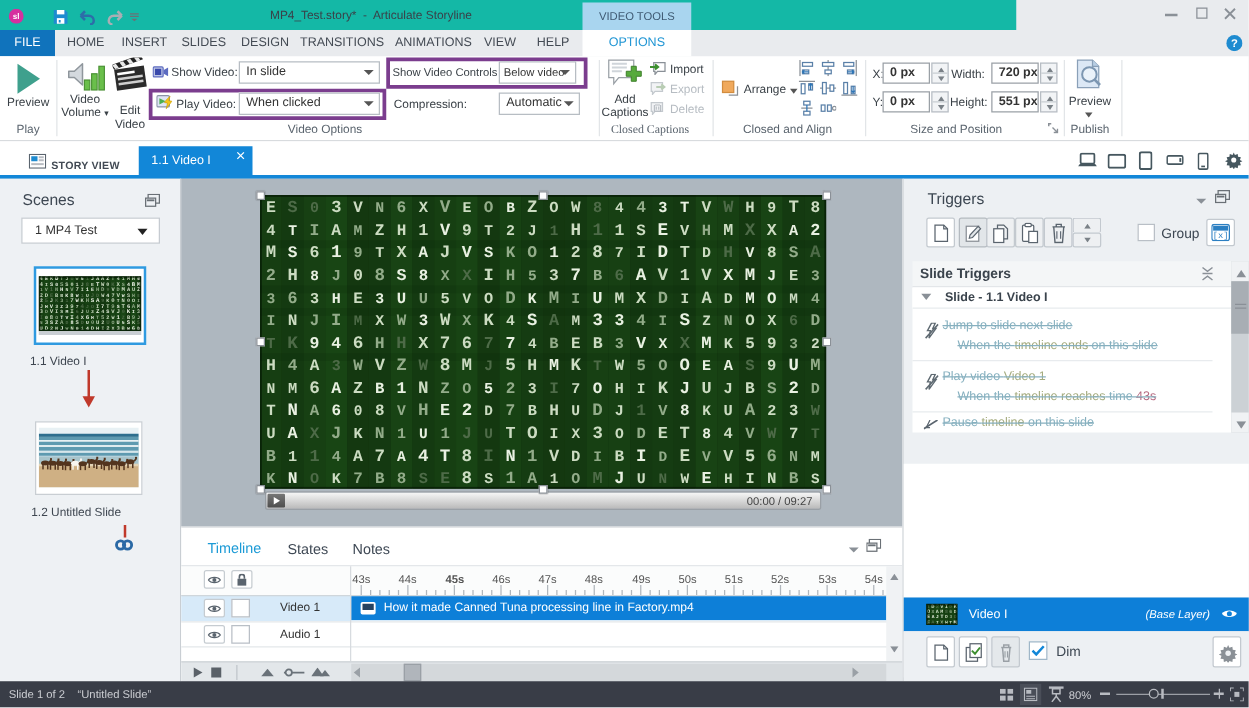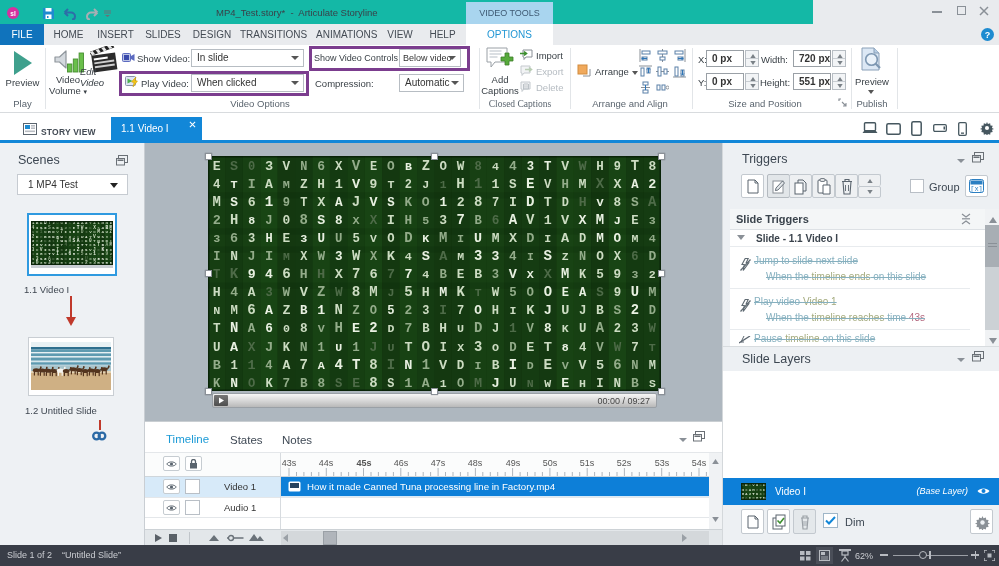--- a/index.html
+++ b/index.html
@@ -83,21 +83,21 @@
   <svg class="abs" style="left:90px;top:1px" width="29" height="28" viewBox="0 0 29 28">
     <g transform="rotate(-8 14 14)">
     <rect x="2" y="8" width="24" height="17" fill="#2b2b2b"></rect>
     <path d="M2 8 l24 -5 l-1.6 -4 l-24 5 z" fill="#222"></path>
     <path d="M3 7.6 l3 -0.6 l-2 -3.4 l-3 0.6 z M9 6.4 l3 -0.6 l-2 -3.4 l-3 0.6 z M15 5.2 l3 -0.6 l-2 -3.4 l-3 0.6 z M21 4 l3 -0.6 l-2 -3.4 l-3 0.6 z" fill="#e8e8e8"></path>
     <rect x="4" y="11" width="14" height="2" fill="#fff"></rect>
           <rect x="4" y="15" width="20" height="2" fill="#cfcfcf"></rect>
           <rect x="4" y="19" width="20" height="2" fill="#cfcfcf"></rect>
     </g>
   </svg>
-  <div class="abs lbl" style="left:80px;top:21px;width:48px;line-height:11px;font-style:italic;">Edit<br>Video</div>
+  <div class="abs lbl" style="left:80px;top:38px;width:48px;text-align:center;line-height:11px;">Edit<br>Video</div>
 
   <svg class="abs" style="left:122px;top:7px" width="13" height="11" viewBox="0 0 13 11">
         <rect x="0.5" y="1.5" width="8" height="8" rx="1" fill="#bcc4e4" stroke="#5c6bc0"></rect>
         <rect x="2" y="3" width="5" height="5" fill="#3949ab"></rect>
         <path d="M9 4 l3.5 -2 v7 l-3.5 -2 z" fill="#5c6bc0"></path>
       </svg>
   <div class="abs lbl" style="left:137px;top:8px;">Show Video:</div>
   <div class="dd" style="left:191px;top:4px;width:113px;height:18px;">In slide<span class="car"></span></div>
   <div class="abs" style="left:309px;top:1px;width:161px;height:25px;border:3px solid #7b3d8e;"></div>
   <div class="abs lbl" style="left:314px;top:8px;font-size:9px;">Show Video Controls</div>
@@ -224,21 +224,21 @@
         </svg>
         <div style="position:absolute;left:0;top:7px;width:12px;height:1px;background:#c8cdd2;"></div>
         <svg style="position:absolute;left:4px;top:10px" width="6" height="4" viewBox="0 0 8 6">
           <path d="M4 6 L8 0 L0 0 z" fill="#7a8187"></path>
         </svg>
       </div>
       <svg class="abs" style="left:838px;top:53px" width="9" height="9" viewBox="0 0 9 9">
         <path d="M1 3 v-2 h2" fill="none" stroke="#8a9097" stroke-width="1.2"></path>
         <path d="M4 4 l4 4 M8 5 v3 h-3" fill="none" stroke="#8a9097" stroke-width="1.1"></path>
       </svg>
-  <div class="grplbl" style="left:575px;width:110px;">Arrange and Align</div>
+  <div class="grplbl" style="left:575px;width:110px;">Closed and Align</div>
   <div class="vsep" style="left:692px;"></div>
 
   <div class="abs lbl" style="left:698px;top:9px;">X:</div>
   <div class="dd" style="left:706px;top:5px;width:38px;height:17px;border-color:#9aa0a6;font-weight:bold;">0 px</div>
   <div class="abs lbl" style="left:698px;top:32px;">Y:</div>
   <div class="dd" style="left:706px;top:28px;width:38px;height:17px;border-color:#9aa0a6;font-weight:bold;">0 px</div>
   <div class="abs lbl" style="left:761px;top:9px;">Width:</div>
   <div class="dd" style="left:793px;top:5px;width:38px;height:17px;border-color:#9aa0a6;font-weight:bold;">720 px</div>
   <div class="abs lbl" style="left:760px;top:32px;">Height:</div>
   <div class="dd" style="left:793px;top:28px;width:38px;height:17px;border-color:#9aa0a6;font-weight:bold;">551 px</div>
@@ -1305,29 +1305,20 @@
             <path d="M4 0 L8 6 L0 6 z" fill="#8a9097"></path>
           </svg></div>
     <div style="position:absolute;left:0;top:16px;width:15px;height:42px;background:#a8aeb4;"></div>
     <div style="position:absolute;left:3px;top:34px;width:9px;height:1px;background:#8a9097;"></div>
     <div style="position:absolute;left:3px;top:37px;width:9px;height:1px;background:#8a9097;"></div>
     <div style="position:absolute;left:0;top:121px;width:15px;height:16px;background:#f0f2f4;text-align:center;"><svg width="8" height="6" viewBox="0 0 8 6" style="margin-top:5px">
             <path d="M4 6 L8 0 L0 0 z" fill="#8a9097"></path>
           </svg></div>
   </div>
 
-  <div class="abs" style="left:0;top:203px;width:277px;height:25px;background:#edf0f3;border-top:1px solid #d8dcdf;">
-    <div style="position:absolute;left:19px;top:5px;font-size:12.5px;color:#3d4752;">Slide Layers</div>
-    <div style="position:absolute;left:234px;top:11px;width:0;height:0;border-left:4px solid transparent;border-right:4px solid transparent;border-top:4px solid #8a9097;"></div>
-    <svg style="position:absolute;left:249px;top:4px" width="12" height="11" viewBox="0 0 12 11">
-          <rect x="2.5" y="0.5" width="9" height="7" fill="#edf0f3" stroke="#6a7076"></rect>
-          <rect x="0.5" y="3.5" width="8" height="6.5" fill="#edf0f3" stroke="#6a7076"></rect>
-          <rect x="1.5" y="4.5" width="6" height="1.5" fill="#6a7076"></rect>
-        </svg>
-  </div>
   <div class="abs" style="left:0;top:228px;width:277px;height:107px;background:#fff;"></div>
 
   <div class="abs" style="left:0;top:335px;width:277px;height:27px;background:#0d7fd8;">
     <svg style="position:absolute;left:18px;top:5px" width="25" height="17" viewBox="0 0 25 17">
           <g font-family="Liberation Mono, monospace" font-weight="bold" text-anchor="middle">
             <rect width="25" height="17" fill="#123410"></rect>
             <rect x="0.00" y="0" width="3.57" height="17" fill="rgb(23,65,19)"></rect>
             <rect x="3.57" y="0" width="3.57" height="17" fill="rgb(24,67,20)"></rect>
             <rect x="7.14" y="0" width="3.57" height="17" fill="rgb(25,72,21)"></rect>
             <rect x="10.71" y="0" width="3.57" height="17" fill="rgb(23,65,19)"></rect>
@@ -1422,21 +1413,21 @@
   <svg class="abs" style="left:819px;top:5px" width="11" height="11" viewBox="0 0 11 11">
         <rect x="0.5" y="0.5" width="10" height="10" fill="none" stroke="#b8bbc1"></rect>
         <rect x="2" y="2" width="4" height="3" fill="#b8bbc1"></rect>
         <path d="M2 7 h7 M2 9 h7" stroke="#b8bbc1" stroke-width="0.8"></path>
       </svg>
   <svg class="abs" style="left:839px;top:4px" width="12" height="13" viewBox="0 0 12 13">
         <rect x="0" y="0" width="12" height="2" fill="#b8bbc1"></rect>
         <rect x="3" y="2" width="6" height="4" fill="none" stroke="#b8bbc1" stroke-width="1.2"></rect>
         <path d="M6 6 v3 M6 8 L2.5 12.5 M6 8 L9.5 12.5" stroke="#b8bbc1" stroke-width="1.2" fill="none"></path>
       </svg>
-  <div class="abs" style="left:855px;top:6px;">62%</div>
+  <div class="abs" style="left:855px;top:6px;">80%</div>
   <div class="abs" style="left:880px;top:9px;width:8px;height:1.5px;background:#b8bbc1;"></div>
   <div class="abs" style="left:893px;top:9.5px;width:75px;height:1px;background:#9b9ea5;"></div>
   <div class="abs" style="left:929px;top:6px;width:1.5px;height:8px;background:#b8bbc1;"></div>
   <div class="abs" style="left:919px;top:6px;width:8px;height:8px;border-radius:50%;background:#393d47;border:1.5px solid #b8bbc1;"></div>
   <div class="abs" style="left:971px;top:9px;width:8px;height:1.5px;background:#b8bbc1;"></div>
   <div class="abs" style="left:974.5px;top:5.5px;width:1.5px;height:8px;background:#b8bbc1;"></div>
   <svg class="abs" style="left:984px;top:5px" width="11" height="11" viewBox="0 0 11 11">
         <path d="M0 3 v-3 h3 M8 0 h3 v3 M11 8 v3 h-3 M3 11 h-3 v-3" fill="none" stroke="#b8bbc1" stroke-width="1.4"></path>
         <rect x="3.5" y="3.5" width="4" height="4" fill="#b8bbc1"></rect>
       </svg>

